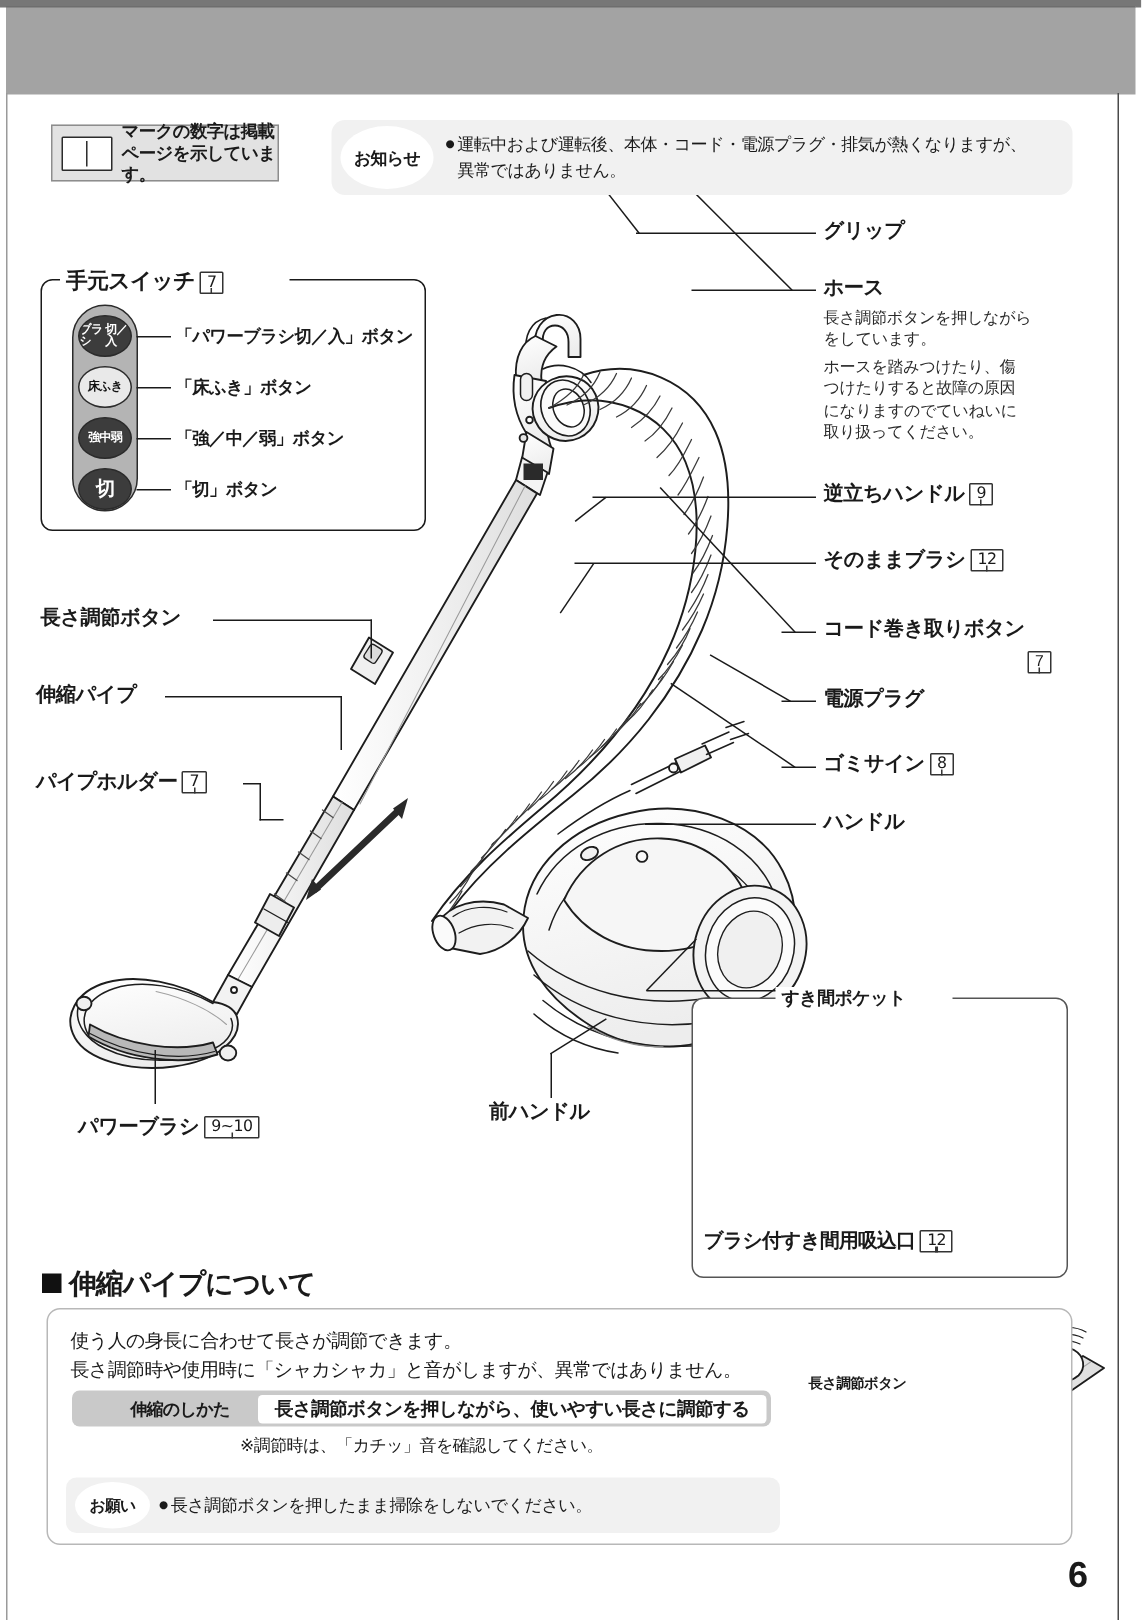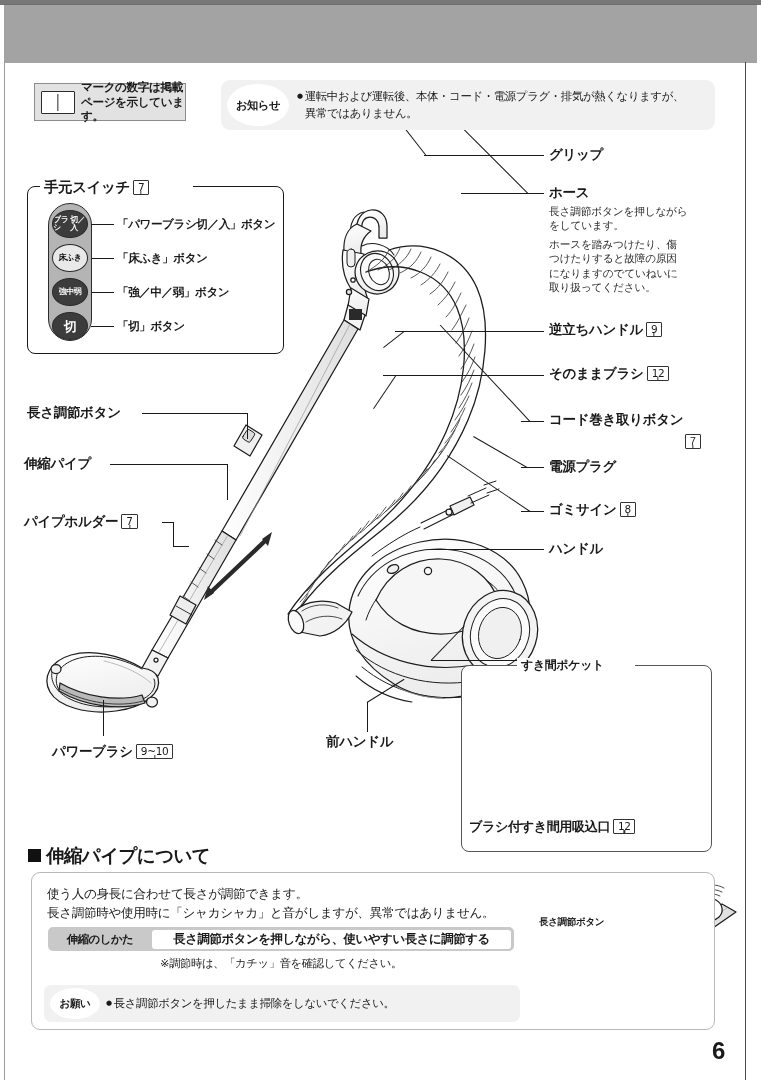--- a/index.html
+++ b/index.html
@@ -261,20 +261,21 @@
   }
   #howto-row {
     position: absolute;
     left: 48px; top: 927px;
     width: 466px; height: 24px;
     background: #c9c9c9;
     border-radius: 5px;
     display: flex;
     align-items: center;
     box-sizing: border-box;
+    padding-left: 20px;
   }
   #howto-key {
     width: 104px;
     text-align: center;
     font-size: 11.4px;
     font-weight: bold;
     letter-spacing: -0.5px;
     flex: none;
   }
   #howto-val {

